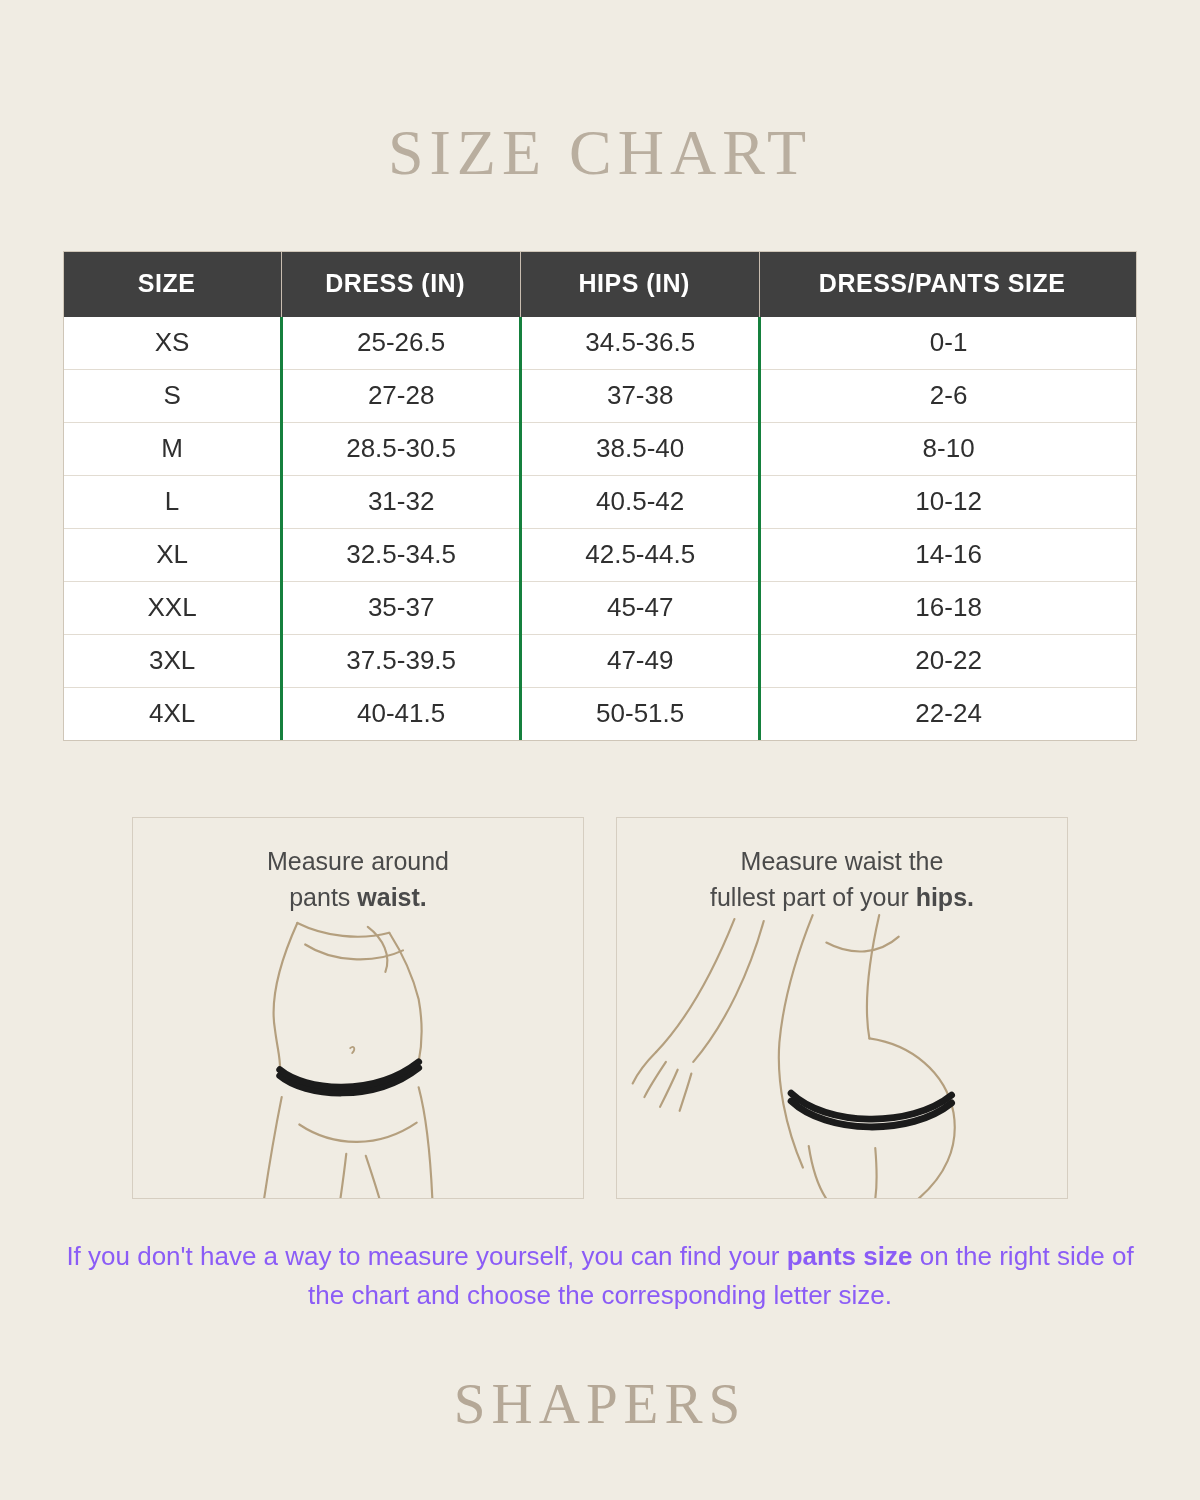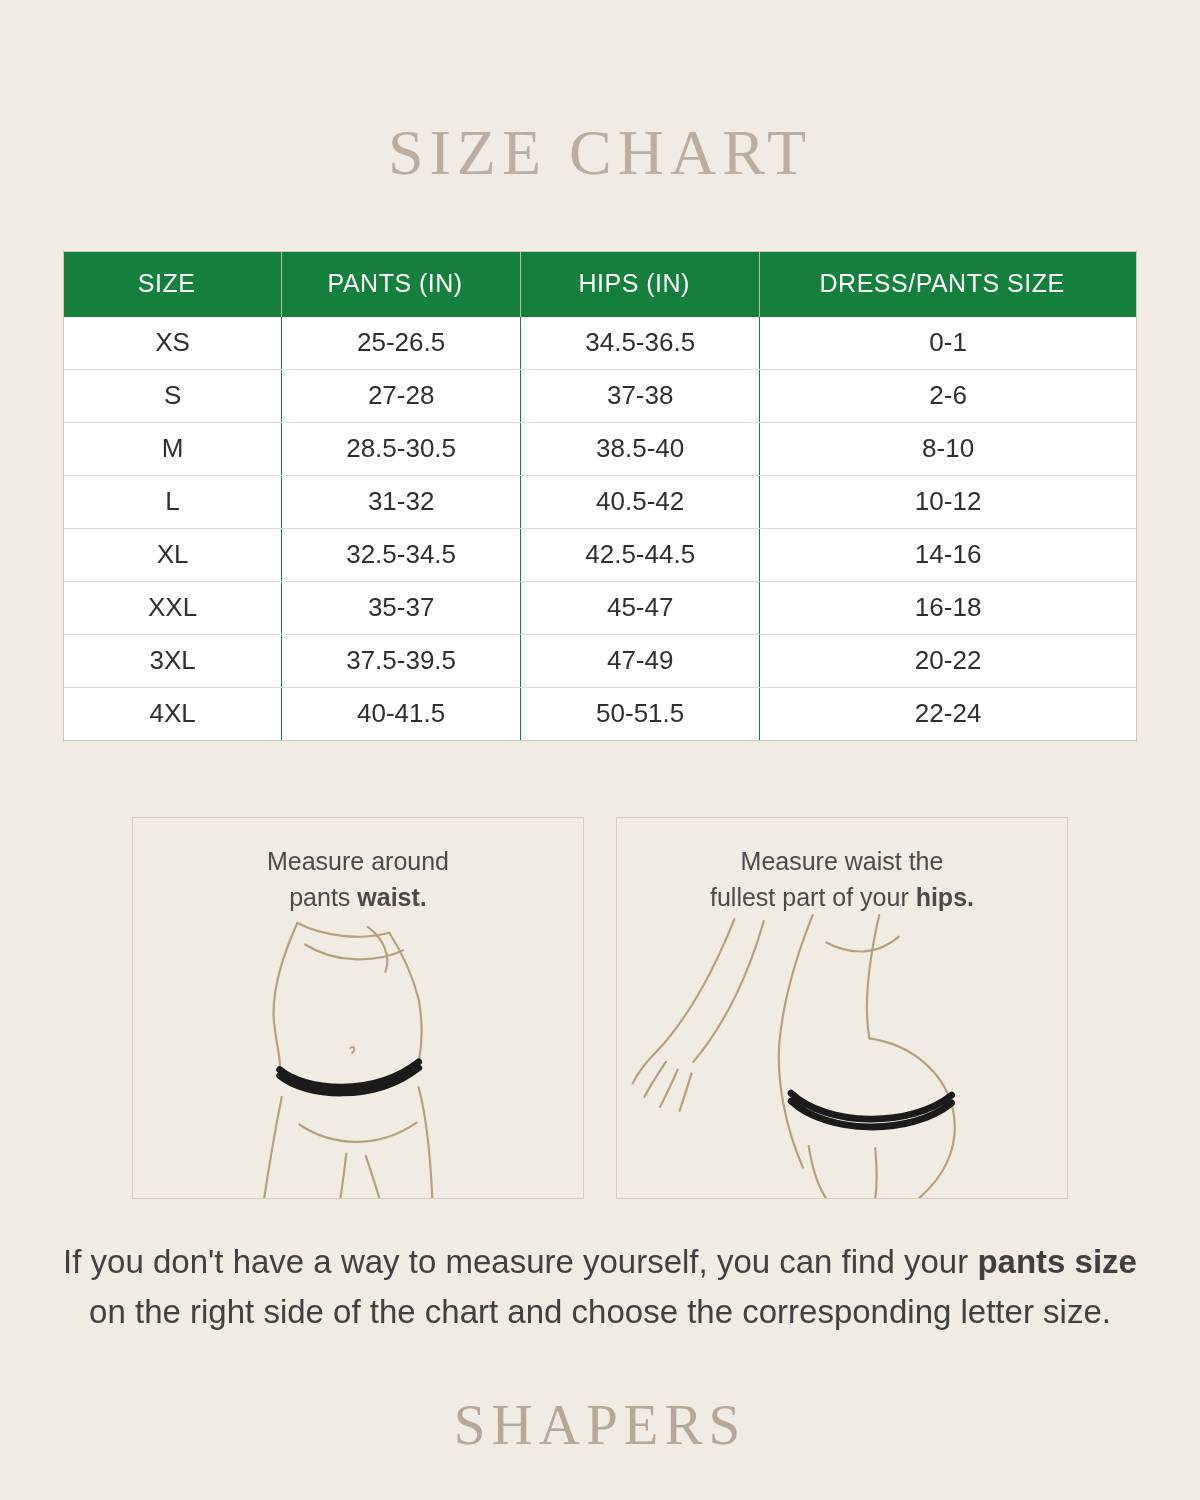--- a/index.html
+++ b/index.html
@@ -39,39 +39,39 @@
     margin: 61px 63px 0 63px;
     border: 1px solid #cfc6b8;
     box-sizing: border-box;
   }
   table.size-table {
     width: 100%;
     border-collapse: collapse;
     table-layout: fixed;
   }
   table.size-table thead th {
-    background: #15803d;
+    background: #404040;
     color: #ffffff;
     font-size: 25px;
-    font-weight: normal;
+    font-weight: bold;
     letter-spacing: 0.5px;
     padding: 17px 12px 19px 0;
     text-align: center;
     border-right: 1px solid #c9bdb0;
   }
   table.size-table thead th:last-child { border-right: none; }
 
   table.size-table tbody td {
     background: #ffffff;
     font-size: 26px;
     color: #2f2f2f;
     text-align: center;
     padding: 10px 0 11px 0;
     border-bottom: 1px solid #e2dcd2;
-    border-right: 1px solid #15803d;
+    border-right: 3px solid #15803d;
   }
   table.size-table tbody td:last-child { border-right: none; }
   table.size-table tbody tr:last-child td { border-bottom: none; }
 
   col.c1 { width: 20.3%; }
   col.c2 { width: 22.3%; }
   col.c3 { width: 22.3%; }
   col.c4 { width: 35.1%; }
 
   
@@ -104,23 +104,23 @@
     top: 96px;
     width: 100%;
     height: 286px;
   }
   .panel-art svg { display: block; width: 100%; height: 100%; }
 
   
   .footnote {
     margin: 38px 60px 8px 60px;
     text-align: center;
-    font-size: 33px;
+    font-size: 26px;
     line-height: 1.5;
-    color: #404040;
+    color: #8b5cf6;
   }
   .footnote b { font-weight: bold; }
 
   
   .brand {
     text-align: center;
     font-family: "Liberation Serif", serif;
     font-size: 57px;
     letter-spacing: 6px;
     color: #b5a897;
@@ -138,21 +138,21 @@
     <table class="size-table">
       <colgroup>
         <col class="c1">
           <col class="c2">
           <col class="c3">
           <col class="c4">
       </colgroup>
       <thead>
         <tr>
           <th>SIZE</th>
-          <th>PANTS (IN)</th>
+          <th>DRESS (IN)</th>
           <th>HIPS (IN)</th>
           <th>DRESS/PANTS SIZE</th>
         </tr>
       </thead>
       <tbody>
         <tr>
           <td>XS</td>
           <td>25-26.5</td>
           <td>34.5-36.5</td>
           <td>0-1</td>

